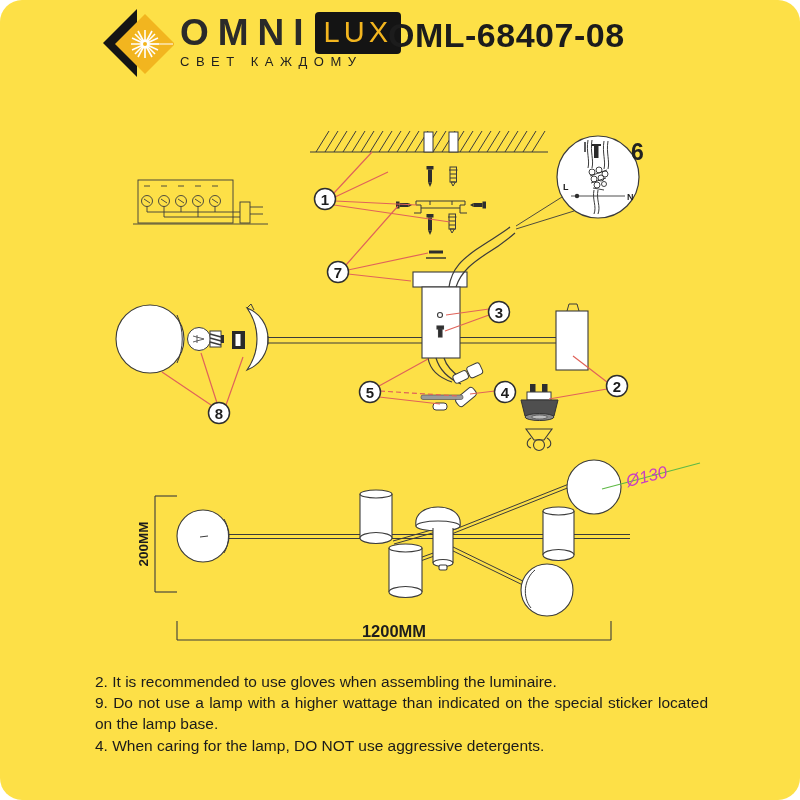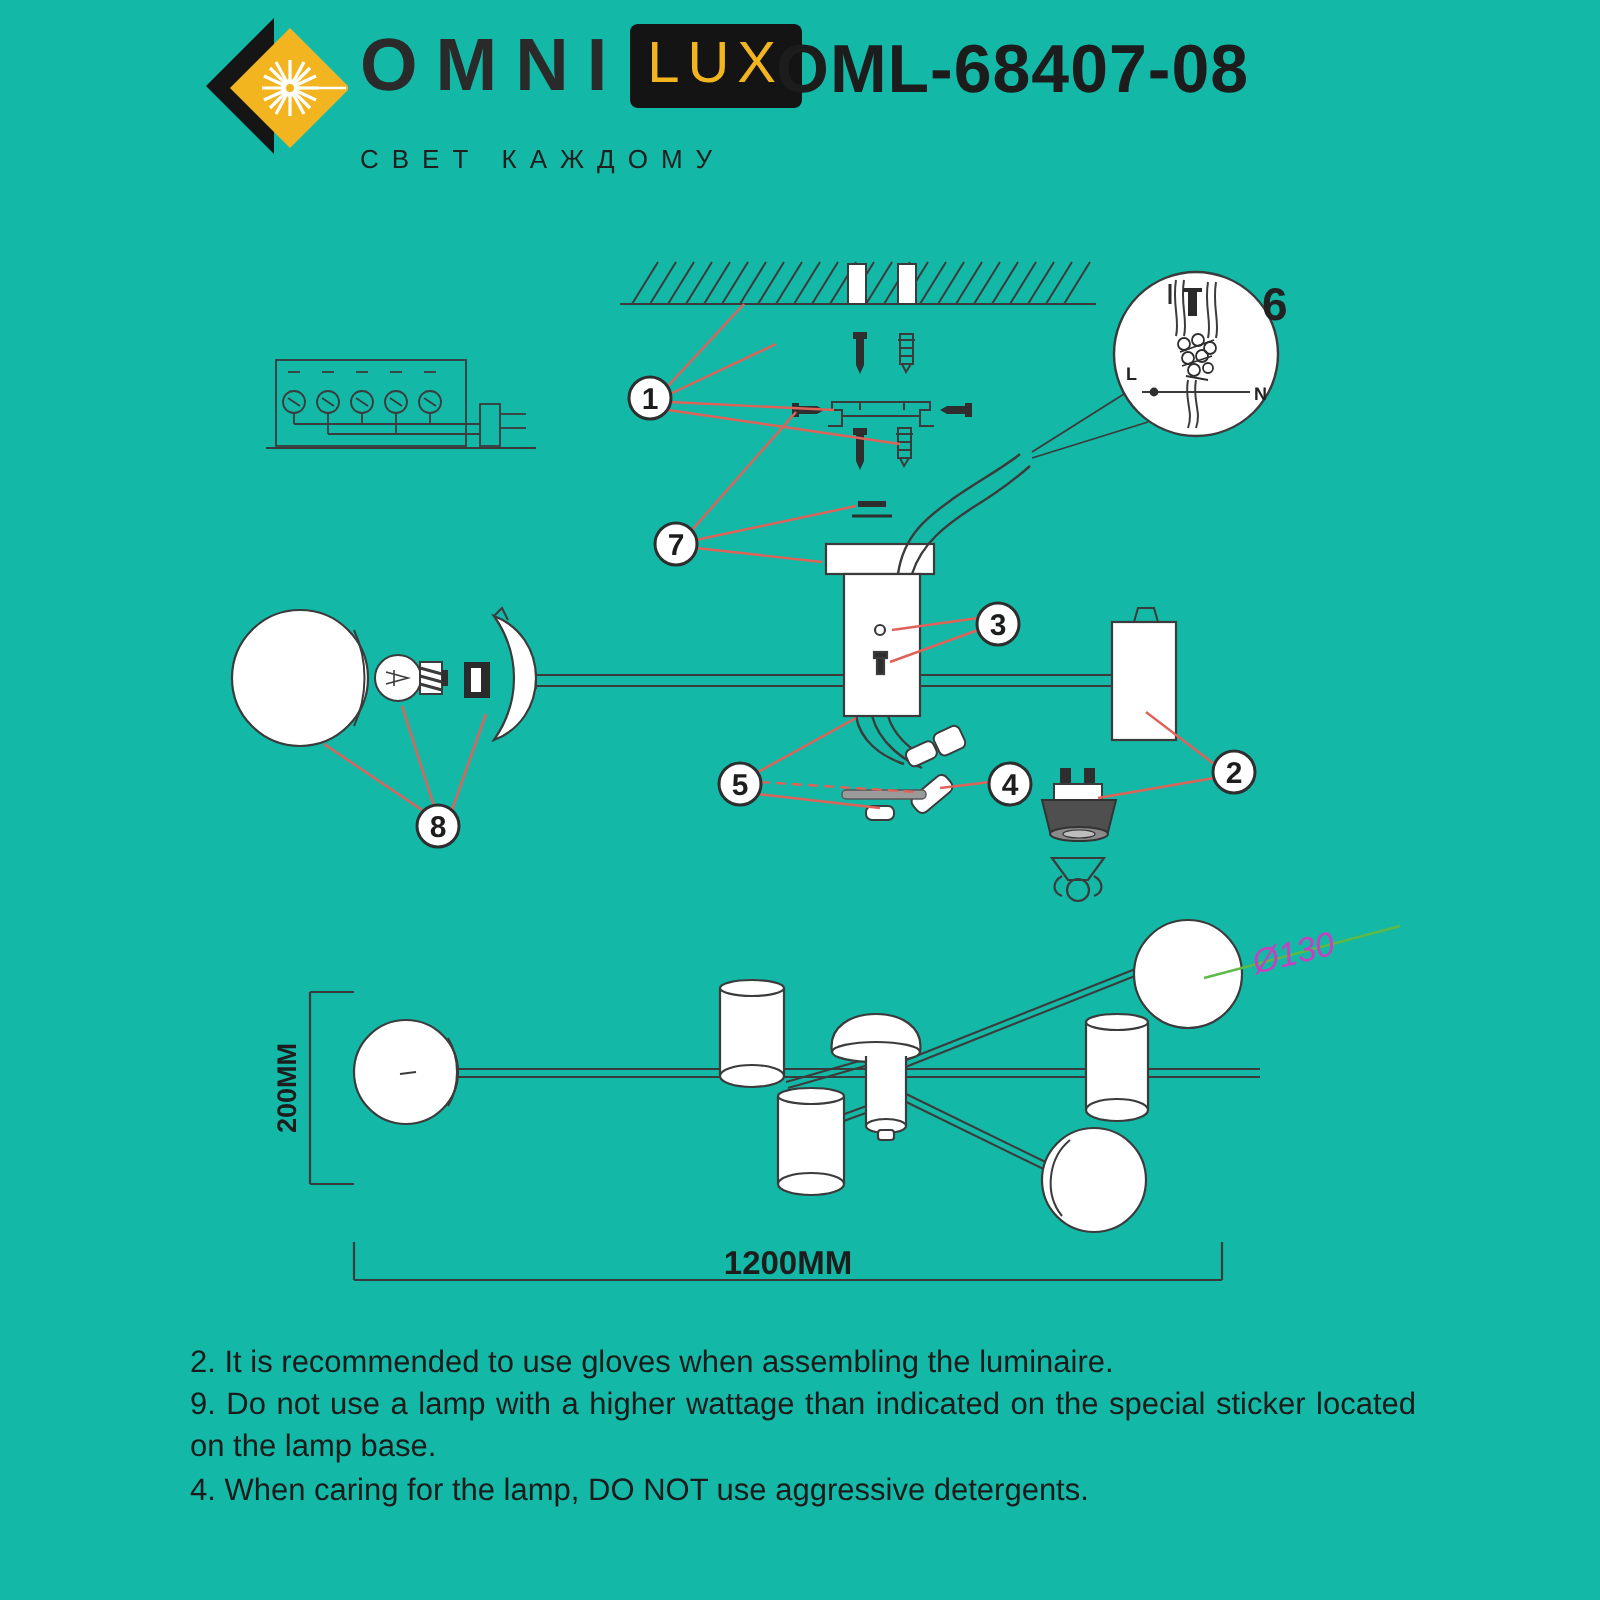--- a/index.html
+++ b/index.html
@@ -1,28 +1,28 @@
 <!DOCTYPE html>
 <html><head>
 <meta charset="utf-8">
 <style>
   html,body{margin:0;padding:0;background:#ffffff;}
-  .page{position:relative;width:800px;height:800px;background:#14b8a6;overflow:hidden;
-        font-family:"Liberation Sans",sans-serif;}
+  .page{position:relative;width:800px;height:800px;background:#fde047;overflow:hidden;
+        font-family:"Liberation Sans",sans-serif;border-radius:22px;}
   
   .header{position:absolute;left:0;top:0;width:800px;height:90px;}
   .logo{position:absolute;left:100px;top:6px;display:flex;}
   .logo-mark{width:74px;height:74px;}
   .logo-text{margin-left:6px;padding-top:6px;}
   .brand-row{display:flex;align-items:center;}
   .brand-omni{font-size:37px;font-weight:700;letter-spacing:9px;color:#2a2a2a;}
   .brand-lux{display:inline-block;background:#141414;color:#f2b51f;font-size:29px;
              font-weight:400;letter-spacing:4px;padding:4px 9px 5px 9px;border-radius:4px;
              margin-left:2px;}
-  .brand-tagline{font-size:13px;letter-spacing:6.5px;color:#1f1f1f;margin-top:18px;
+  .brand-tagline{font-size:13px;letter-spacing:6.5px;color:#1f1f1f;margin-top:0;
                  font-weight:500;}
   .model{position:absolute;left:388px;top:16px;width:320px;font-size:34px;font-weight:700;
          color:#1c1c1c;letter-spacing:0.5px;}
   
   .diagram{position:absolute;left:0;top:0;width:800px;height:800px;}
   
   .instructions{position:absolute;left:95px;top:671px;width:613px;font-size:15.5px;
                 line-height:1.37;color:#1b1b1b;text-align:justify;}
   .instructions p{margin:0;}
 </style>

